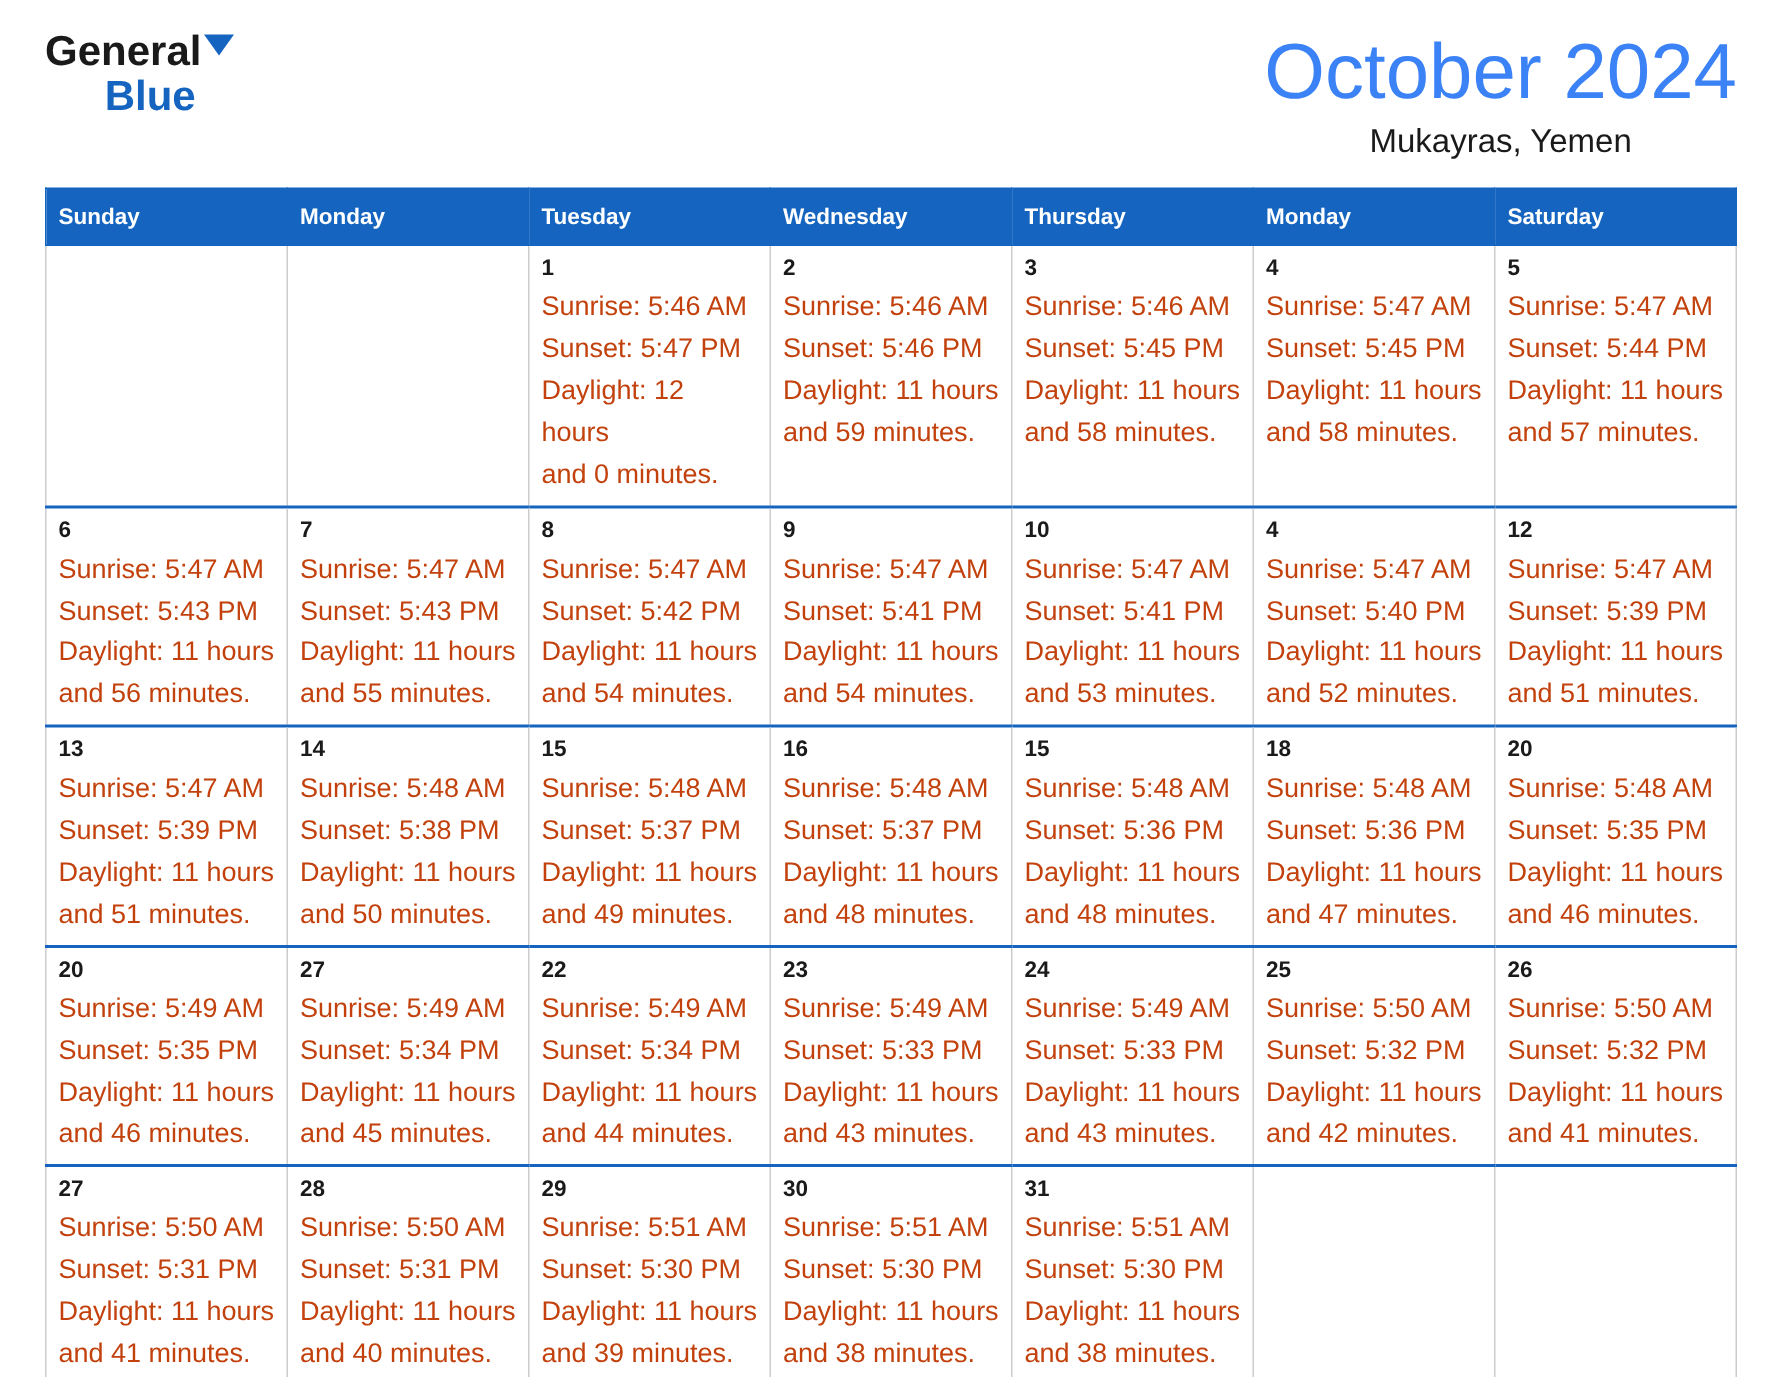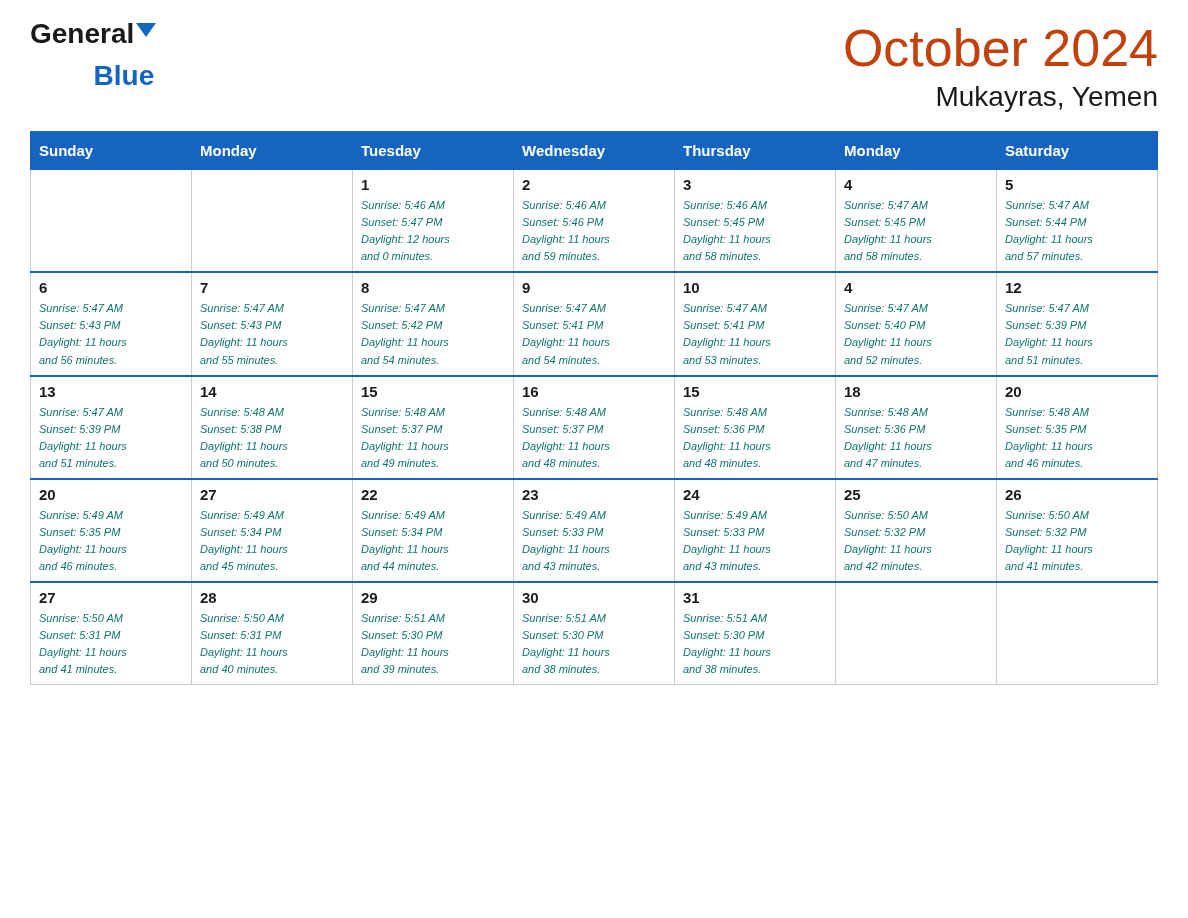--- a/index.html
+++ b/index.html
@@ -12,22 +12,21 @@
     }
     .header-area {
       display: flex;
       justify-content: space-between;
       align-items: flex-start;
       margin-bottom: 18px;
     }
     .logo {
       display: flex;
       flex-direction: column;
-      align-items: flex-end;
-      gap: 12px;
+      align-items: center;
     }
     .logo-general {
       font-size: 28px;
       font-weight: bold;
       color: #1a1a1a;
       line-height: 1;
     }
     .logo-blue {
       font-size: 28px;
       font-weight: bold;
@@ -36,27 +35,28 @@
       align-items: center;
       gap: 3px;
       margin-left: 16px;
     }
     .title-area {
       text-align: right;
     }
     .month-title {
       font-size: 52px;
       font-weight: normal;
-      color: #c2410c;
+      color: #3b82f6;
       line-height: 1.1;
     }
     .location-title {
-      font-size: 28px;
+      font-size: 22px;
       color: #1a1a1a;
       margin-top: 4px;
+      text-align: center;
     }
     .calendar-table {
       width: 100%;
       border-collapse: collapse;
       border: 1px solid #aaa;
     }
     .calendar-table th {
       background-color: #1565c0;
       color: #fff;
       font-size: 15px;
@@ -74,24 +74,23 @@
       font-size: 13px;
       color: #1a1a1a;
     }
     .day-number {
       font-size: 15px;
       font-weight: bold;
       margin-bottom: 4px;
       color: #1a1a1a;
     }
     .day-info {
-      font-size: 11px;
+      font-size: 18px;
       line-height: 1.55;
-      color: #0f766e;
-      font-style: italic;
+      color: #c2410c;
     }
     .row-border td {
       border-top: 2px solid #1565c0;
     }
     .empty-cell {
       background: #fff;
     }
   </style>
 </head>
 <body>

